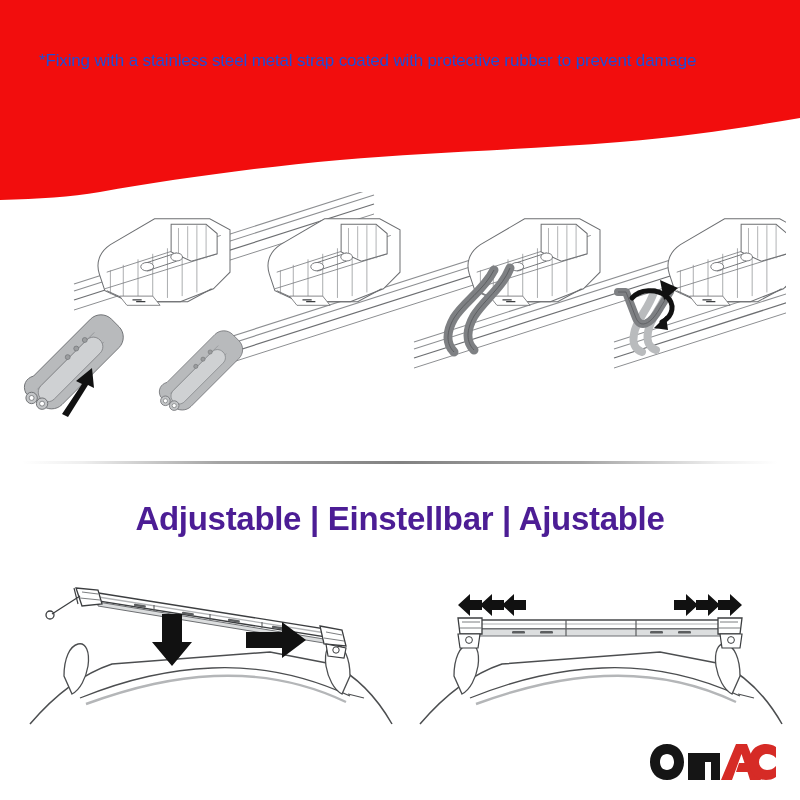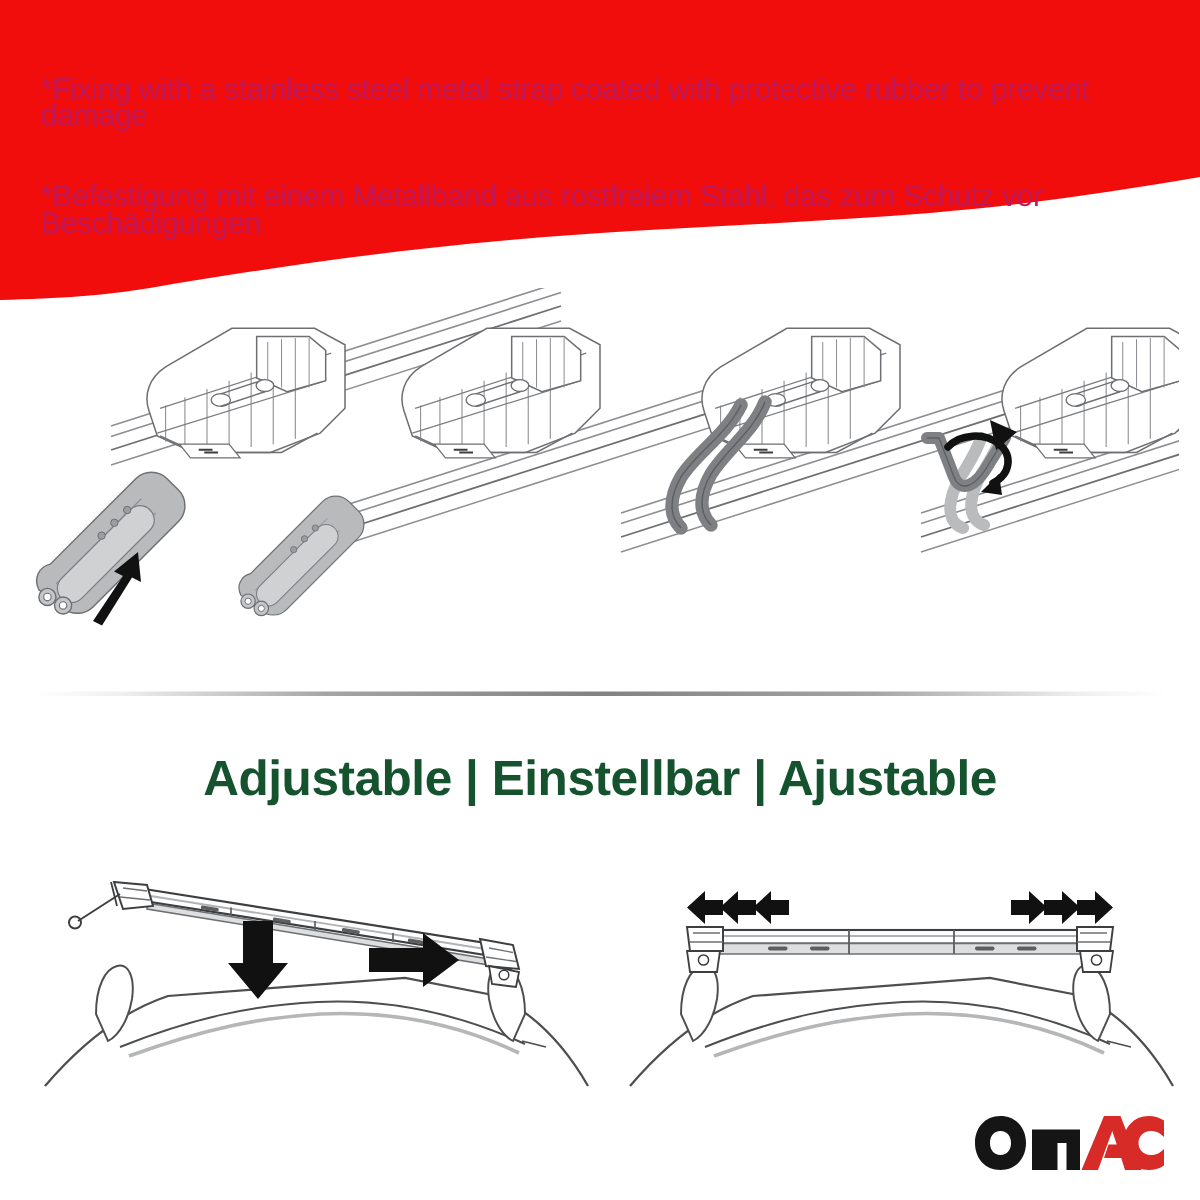--- a/index.html
+++ b/index.html
@@ -17,24 +17,24 @@
 
   
   #header-banner {
     position: absolute; top: 0; left: 0;
     width: 800px; height: 200px;
     overflow: hidden;
   }
   #header-banner svg { position: absolute; top: 0; left: 0; display: block; }
   #header-text {
     position: absolute;
-    top: 16px; left: 27px;
+    top: 16px; left: 39px;
     width: 760px;
-    color: #be185d;
-    font-size: 20px;
+    color: #1d4ed8;
+    font-size: 17px;
     line-height: 17.8px;
     font-weight: 400;
     letter-spacing: -0.15px;
     white-space: pre-wrap;
     z-index: 3;
   }
   #header-text .ln { display: block; }
 
   
   #panel-divider {
@@ -59,21 +59,21 @@
     width: 772px; height: 265px;
   }
   #top-illustrations svg { display: block; width: 100%; height: 100%; }
 
   
   #adjustable-heading {
     position: absolute;
     left: 0; top: 500px;
     width: 800px;
     text-align: center;
-    color: #14532d;
+    color: #4c1d95;
     font-size: 33px;
     font-weight: 700;
     letter-spacing: -0.3px;
     line-height: 38px;
   }
 
   
   #bottom-illustrations {
     position: absolute;
     left: 14px; top: 558px;
@@ -97,21 +97,20 @@
   <div id="header-banner">
     <svg width="800" height="200" viewBox="0 0 800 200" xmlns="http://www.w3.org/2000/svg">
       <path d="M0,0 L800,0 L800,118
                C740,128 690,136 620,142
                C520,150 430,152 340,160
                C250,168 170,180 100,192
                C70,197 40,199 0,200 Z" fill="#F20D0D"></path>
     </svg>
     <div id="header-text">
       <span class="ln">*Fixing with a stainless steel metal strap coated with protective rubber to prevent damage</span>
-      <span class="ln">*Befestigung mit einem Metallband aus rostfreiem Stahl, das zum Schutz vor Beschädigungen</span>
       
       
     </div>
   </div>
 
   <div id="top-illustrations">
     <svg viewBox="0 0 772 265" xmlns="http://www.w3.org/2000/svg">
       <defs>
 
         <g id="foot">

